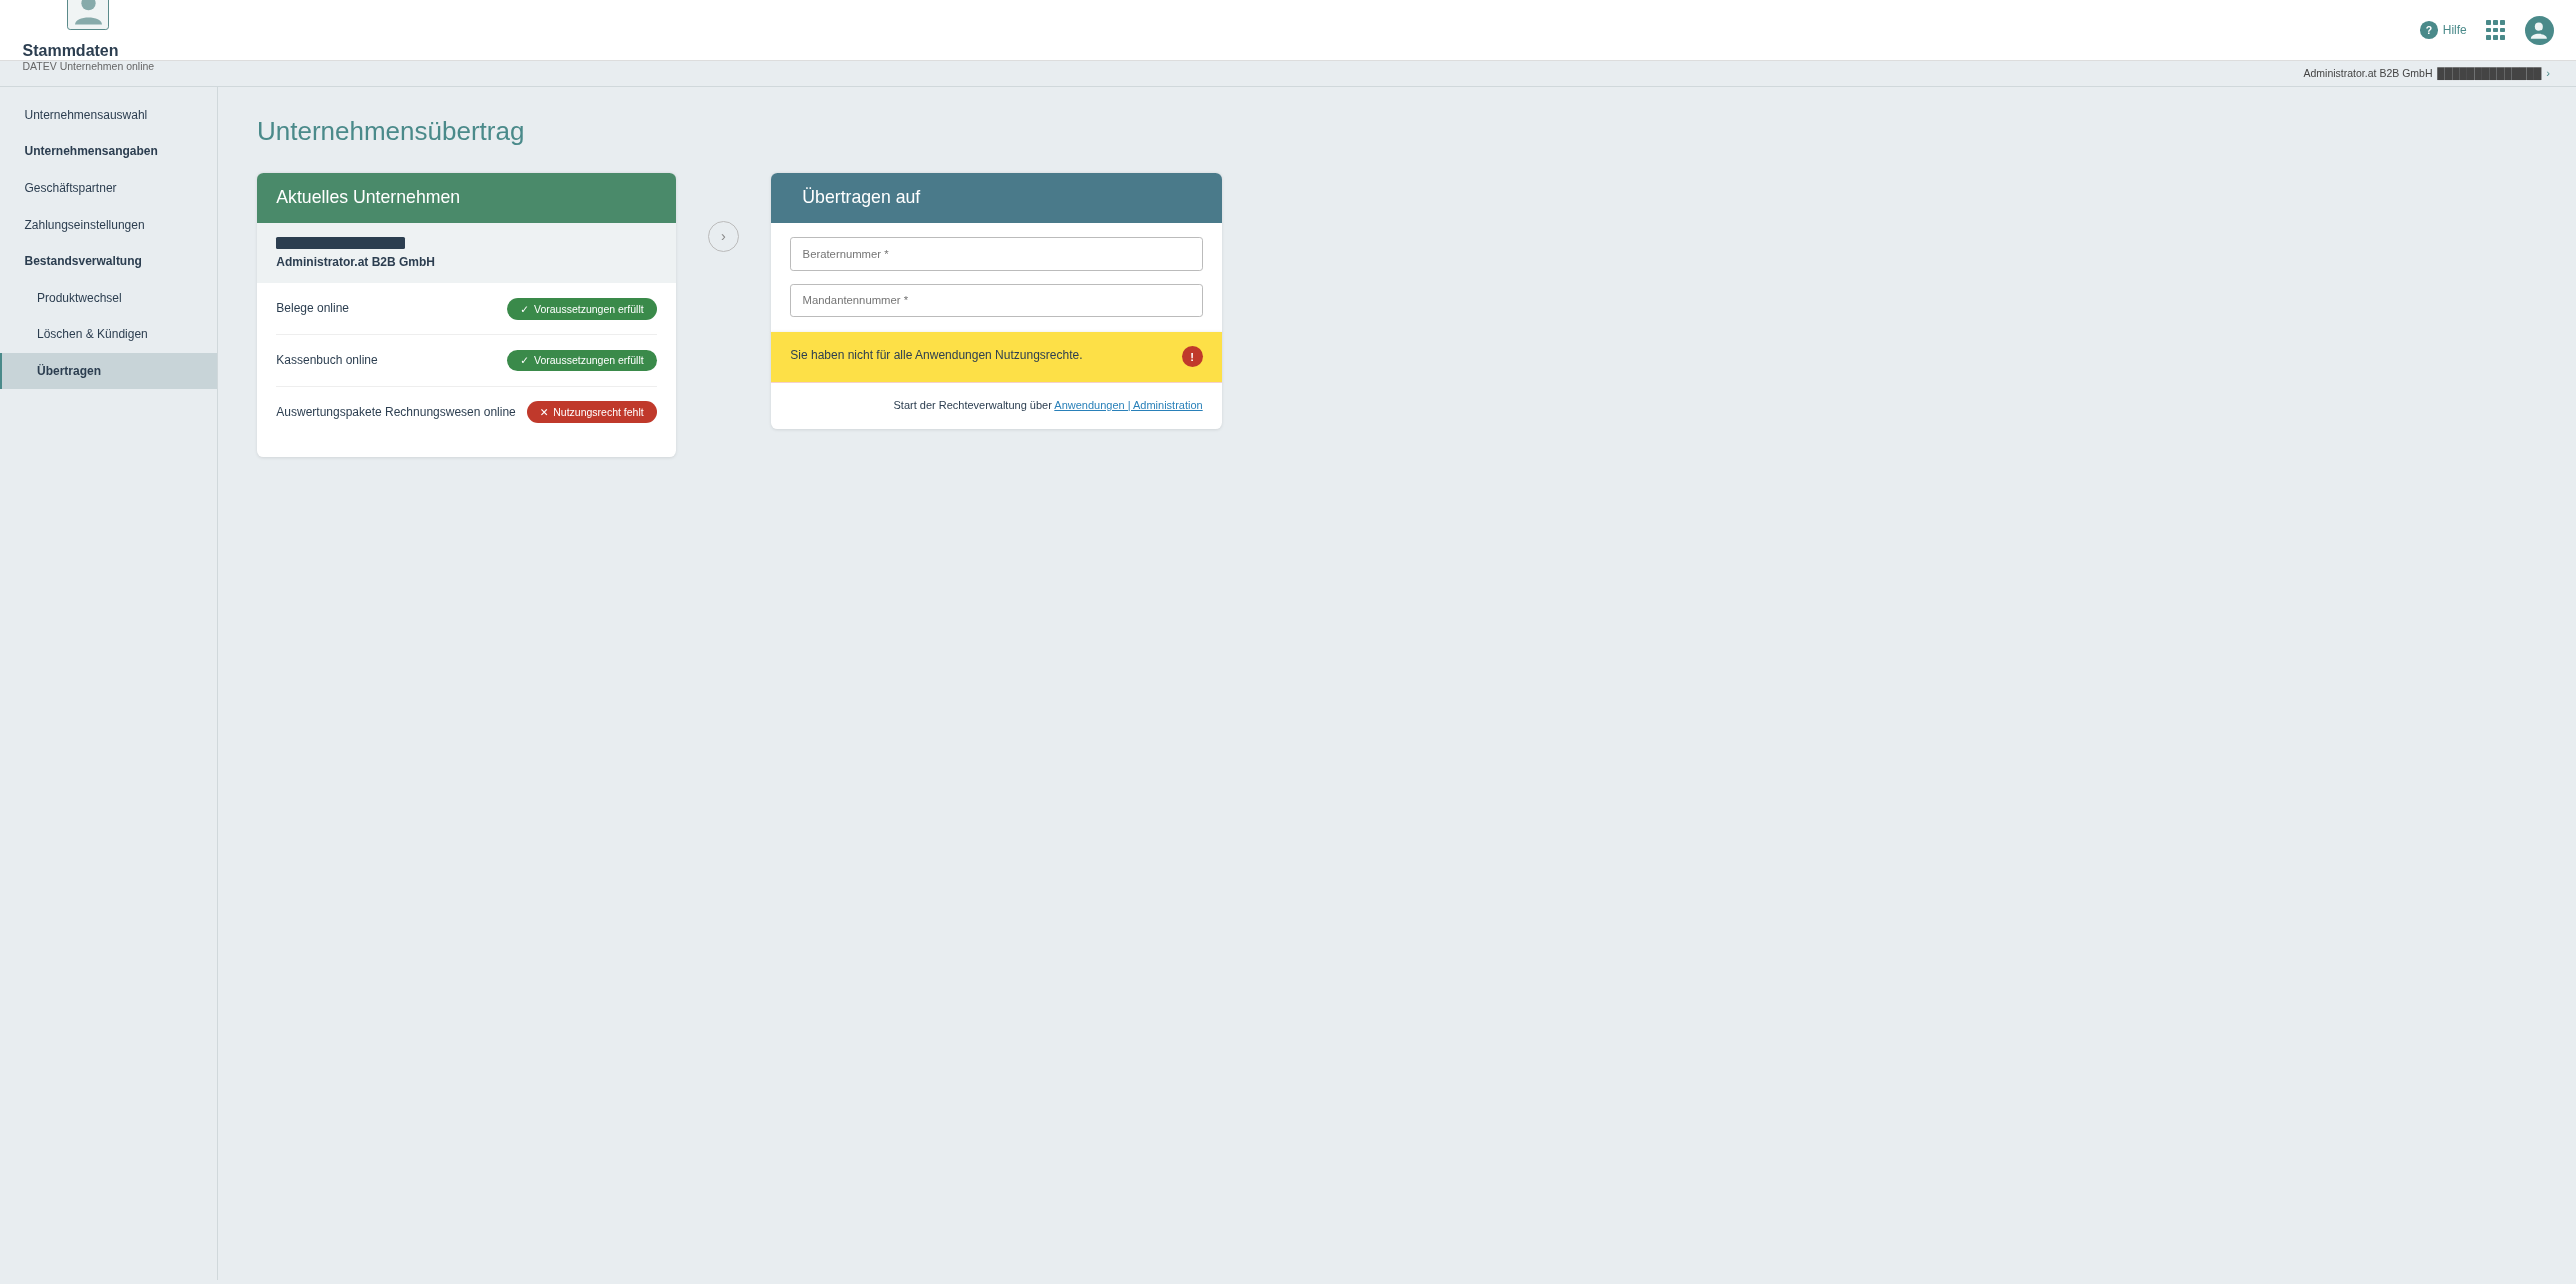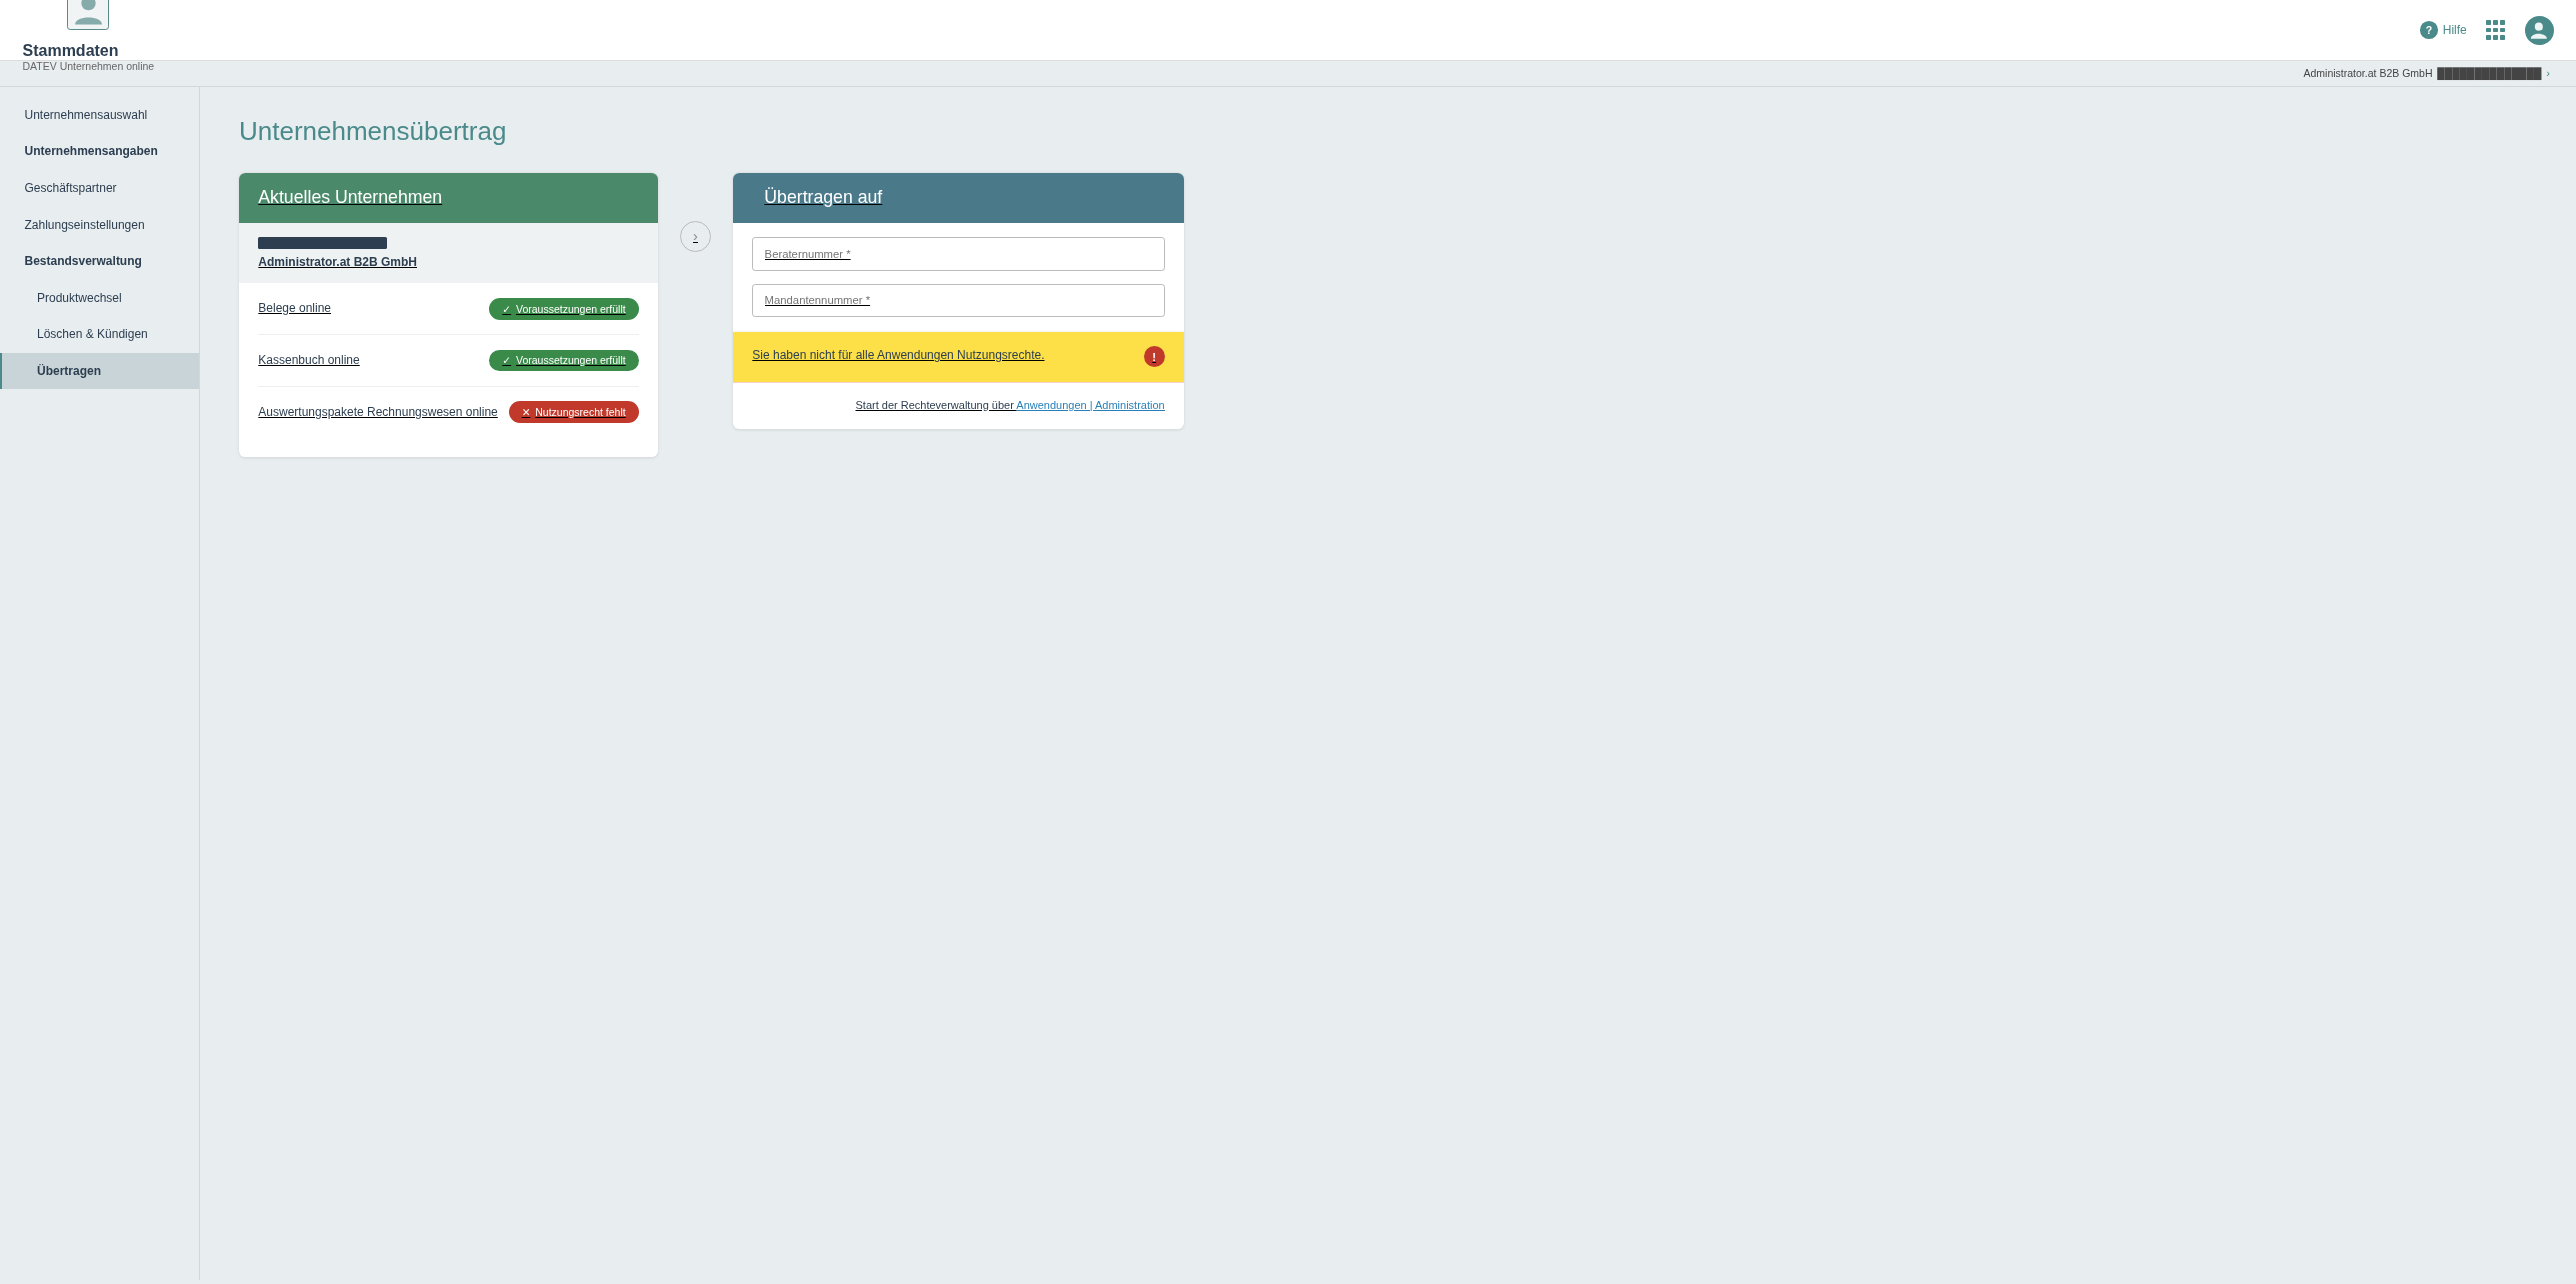--- a/index.html
+++ b/index.html
@@ -88,21 +88,21 @@
       color: #444;
       gap: 4.8px;
     }
     .top-bar-chevron { color: #4a8a8a; font-size: 11.3px; }
 
     
     .layout { display: flex; min-height: calc(100vh - 61px - 30px); }
 
     
     .sidebar {
-      width: 200px;
+      width: 218px;
       background: #e8edf0;
       padding-top: 9.7px;
       flex-shrink: 0;
       border-right: 0.8px solid #d0d8db;
     }
     .sidebar-item {
       padding: 11.3px 22.5px;
       font-size: 12px;
       color: #2c3e50;
       cursor: pointer;
@@ -125,23 +125,22 @@
     .page-title {
       font-size: 26px;
       color: #4a8a8a;
       font-weight: 400;
       margin-bottom: 26px;
     }
 
     
     .cards-row {
       display: flex;
-      gap: 22px;
+      gap: 32px;
       align-items: flex-start;
-      text-decoration: underline;
     }
 
     
     .left-card {
       background: #fff;
       border-radius: 6.4px;
       overflow: hidden;
       flex: 1;
       max-width: 419px;
       box-shadow: 0 0.8px 3.2px rgba(0,0,0,0.1);

